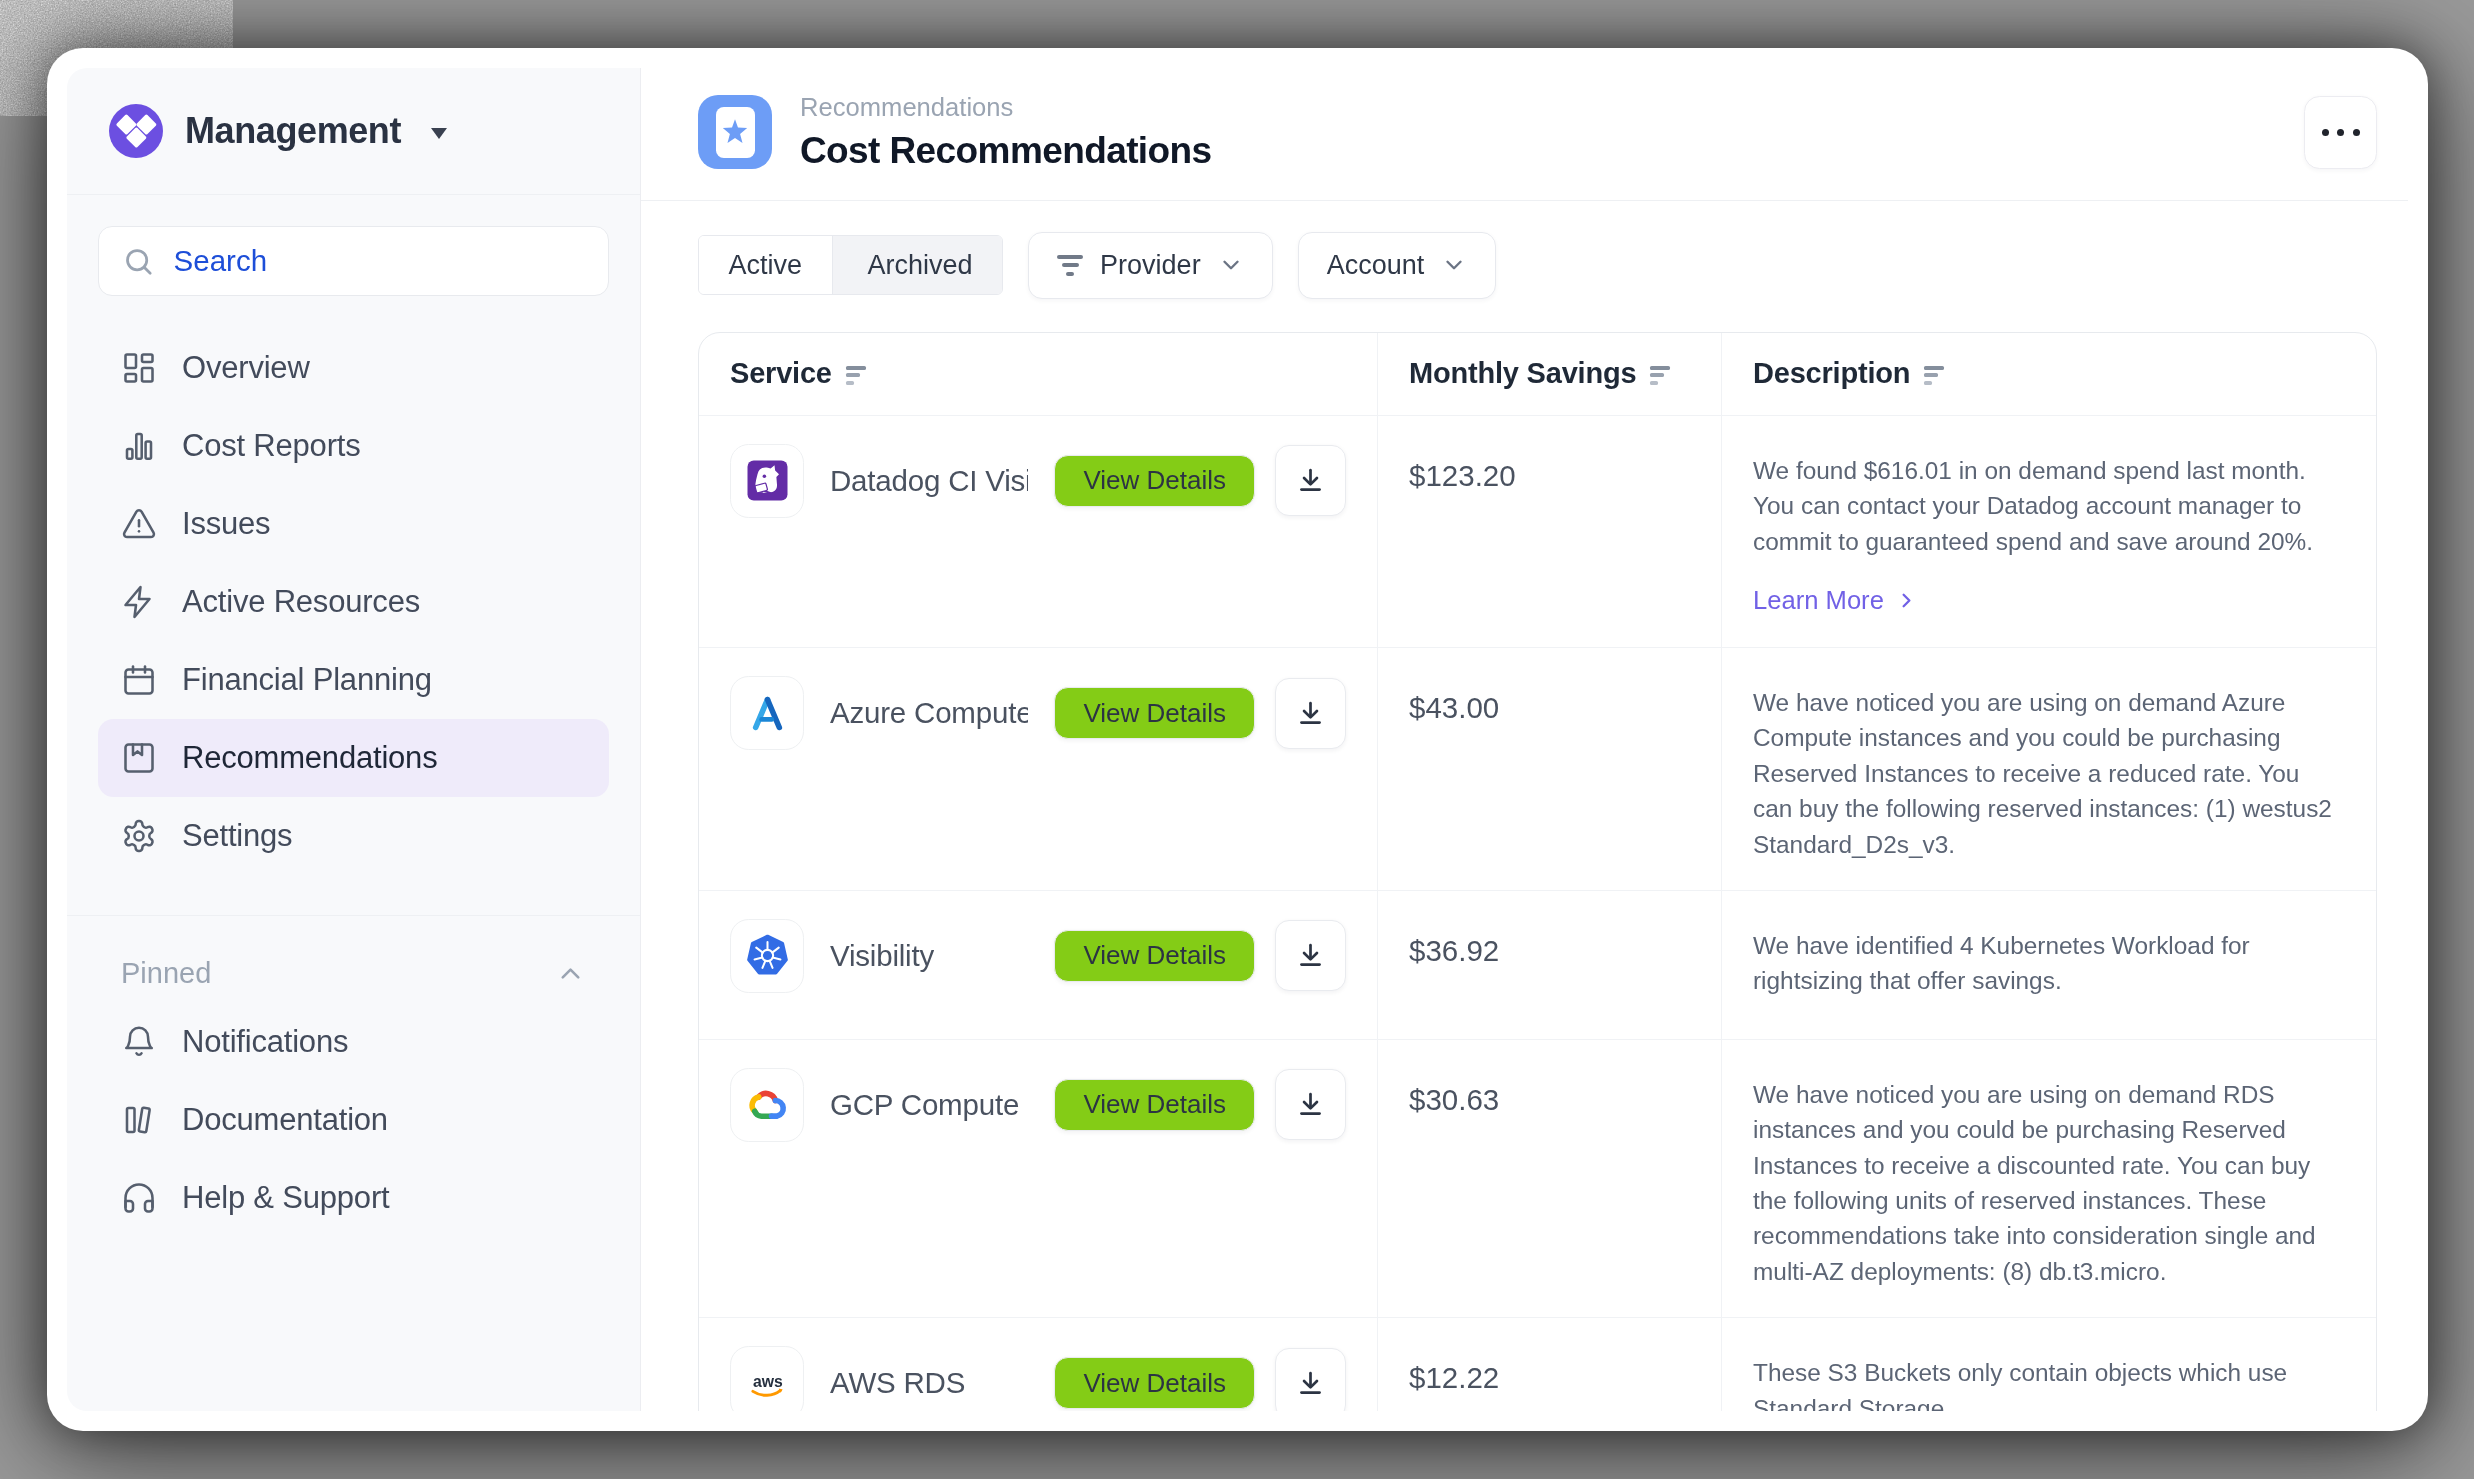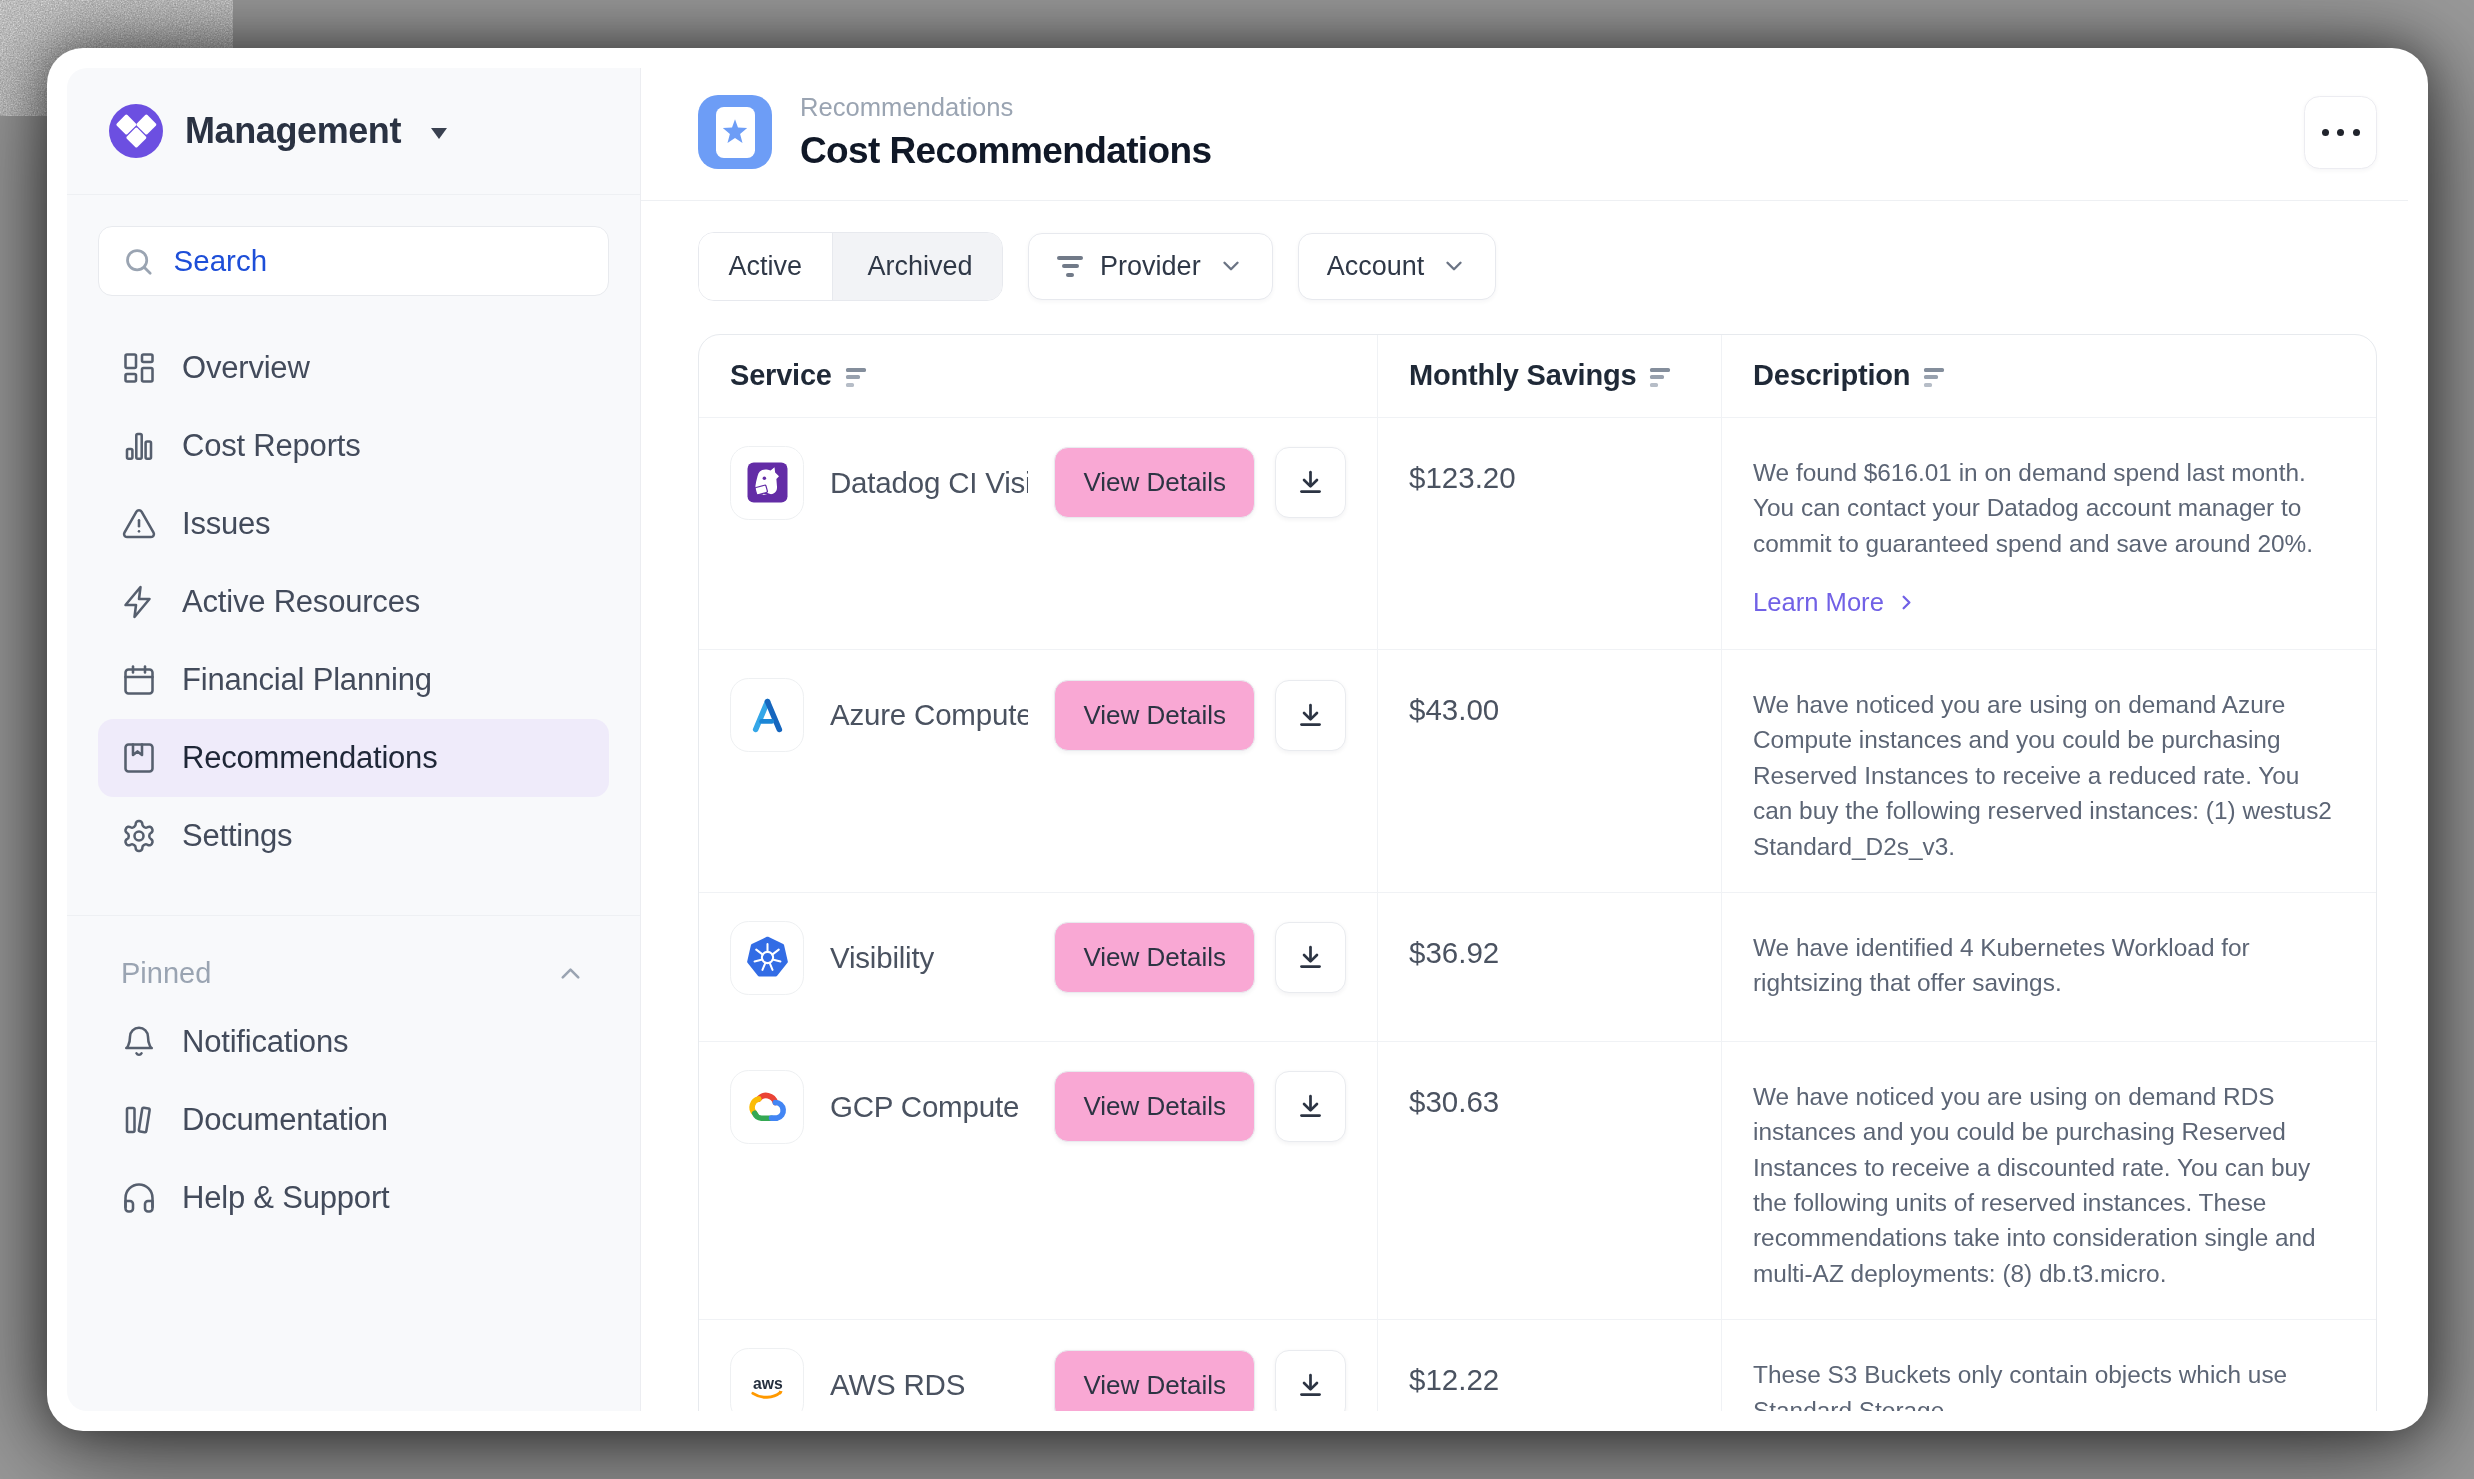--- a/index.html
+++ b/index.html
@@ -40,21 +40,21 @@
   .more-btn { width:73px; height:73px; border:1.6px solid #ececf1; border-radius:15.5px; background:#fff; display:flex; align-items:center; justify-content:center; gap:8.5px; cursor:pointer; box-shadow:0 1.6px 4.7px rgba(16,24,40,.04); }
   .more-btn i { width:7px; height:7px; border-radius:50%; background:#20242c; }
   .save-split { height:73px; border-radius:14px; background:#7C6FEA; display:flex; align-items:stretch; overflow:hidden; cursor:pointer; }
   .save-main { padding:0 36px; display:flex; align-items:center; color:#fff; font-size:31px; font-weight:500; }
   .save-div { width:1.6px; background:rgba(255,255,255,.35); margin:17px 0; }
   .save-caret { width:73px; display:grid; place-items:center; }
   .save-caret svg { width:29.5px; height:29.5px; stroke:#fff; stroke-width:2.4; fill:none; stroke-linecap:round; stroke-linejoin:round; }
 
   .m-body { flex:1; padding:31px 31px 0 57px; }
   .filters { display:flex; align-items:center; gap:25px; }
-  .seg { display:flex; border:1.6px solid #e7e9ee; border-radius:16px; overflow:hidden; height:69px; }
+  .seg { display:flex; border:1.6px solid #e7e9ee; border-radius:6px; overflow:hidden; height:60px; }
   .seg-cell { padding:0 29.5px; display:flex; align-items:center; font-size:27px; color:#2f3847; cursor:pointer; }
   .seg-cell.on { background:#fff; }
   .seg-cell.off { background:#f2f3f6; border-left:1.6px solid #e7e9ee;padding-left:35px; }
   .fbtn { height:67px; border:1.6px solid #e7e9ee; background:#fff; border-radius:14px; display:flex; align-items:center; gap:17px; padding:0 28px; font-size:27px; color:#2f3847; cursor:pointer; box-shadow:0 1.6px 4.7px rgba(16,24,40,.04); }
   .fbtn svg.chev { width:26px; height:26px; stroke:#6b7484; stroke-width:2.2; fill:none; stroke-linecap:round; stroke-linejoin:round; }
   .funnel { display:inline-flex; flex-direction:column; gap:4.7px; align-items:center; }
   .funnel i { height:3.9px; border-radius:2.3px; background:#717a88; display:block; }
   .funnel i:nth-child(1){width:26px;} .funnel i:nth-child(2){width:17px;} .funnel i:nth-child(3){width:8.5px;}
 
   
@@ -65,21 +65,21 @@
   .c1,.c2 { border-right:1.6px solid #f0f2f5; }
   .thead { height:82px; }
   .thead .cell { display:flex; align-items:center; gap:14px; font-size:29px; font-weight:600; color:#1f2937; letter-spacing:-0.2px; padding-top:0; padding-bottom:0; }
   .sort { display:inline-flex; flex-direction:column; gap:3.9px; cursor:pointer; margin-top:3.1px; }
   .sort i { height:3.9px; border-radius:1.6px; background:#98a1ae; display:block; }
   .sort i:nth-child(1){width:20px; background:#848e9c;} .sort i:nth-child(2){width:14px;} .sort i:nth-child(3){width:7.8px; background:#b6bdc7;}
   .svc { display:flex; align-items:center; gap:26px; }
   .tile { width:74px; height:74px; border:1.6px solid #eef0f2; border-radius:18.6px; background:#fff; display:grid; place-items:center; flex:0 0 auto; }
   .svc-name { font-size:29.5px; color:#4a5260; letter-spacing:-0.2px; white-space:nowrap; overflow:hidden; }
   .svc-actions { margin-left:auto; display:flex; align-items:center; gap:20px; }
-  .vd-btn { height:71px; padding:0 28px; border:1.6px solid #e9ebef; border-radius:14px; background:#f9a8d4; font-size:26px; color:#2c3443; font-family:"Liberation Sans",sans-serif; cursor:pointer; box-shadow:0 1.6px 4.7px rgba(16,24,40,.05); white-space:nowrap; }
+  .vd-btn { height:52px; padding:0 28px; border:1.6px solid #e9ebef; border-radius:14px; background:#84cc16; font-size:26px; color:#2c3443; font-family:"Liberation Sans",sans-serif; cursor:pointer; box-shadow:0 1.6px 4.7px rgba(16,24,40,.05); white-space:nowrap; }
   .dl-btn { width:71px; height:71px; border:1.6px solid #e9ebef; border-radius:14px; background:#fff; display:grid; place-items:center; cursor:pointer; box-shadow:0 1.6px 4.7px rgba(16,24,40,.05); }
   .dl-btn svg { width:31px; height:31px; stroke:#2c3443; stroke-width:2.1; fill:none; stroke-linecap:round; stroke-linejoin:round; }
   .savings { font-size:29.5px; color:#4a5260; padding-top:43px; }
   .desc { font-size:24.4px; color:#5c6575; line-height:1.45; padding-top:37px; max-width:643px; }
   .learn { display:inline-flex; align-items:center; gap:11px; margin-top:23px; color:#7161E6; font-size:25.6px; cursor:pointer; }
   .learn svg { width:23px; height:23px; stroke:#7161E6; stroke-width:2.4; fill:none; stroke-linecap:round; stroke-linejoin:round; }
   .r1{min-height:211px;} .r2{min-height:211px;} .r3{min-height:149px;} .r4{min-height:256px;} .r5{min-height:136px;}
 </style>
 </head>
 <body>

